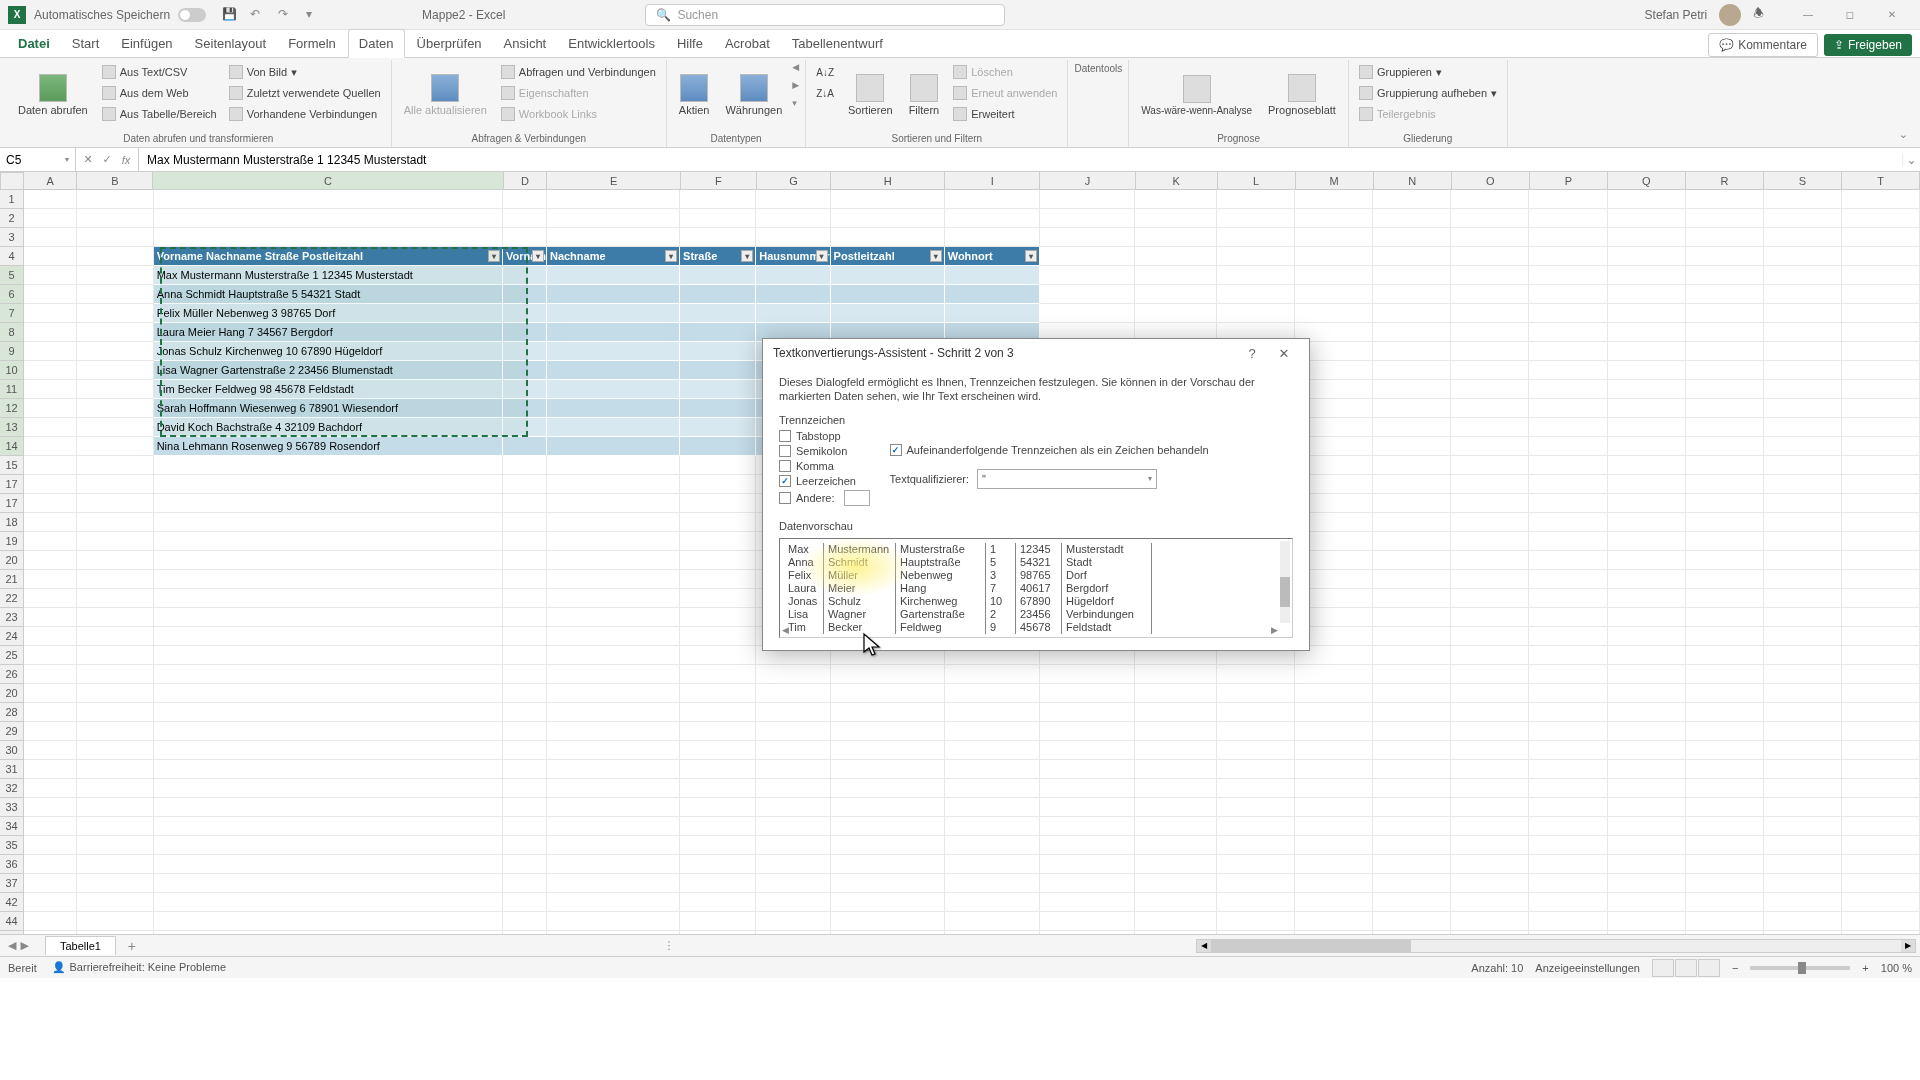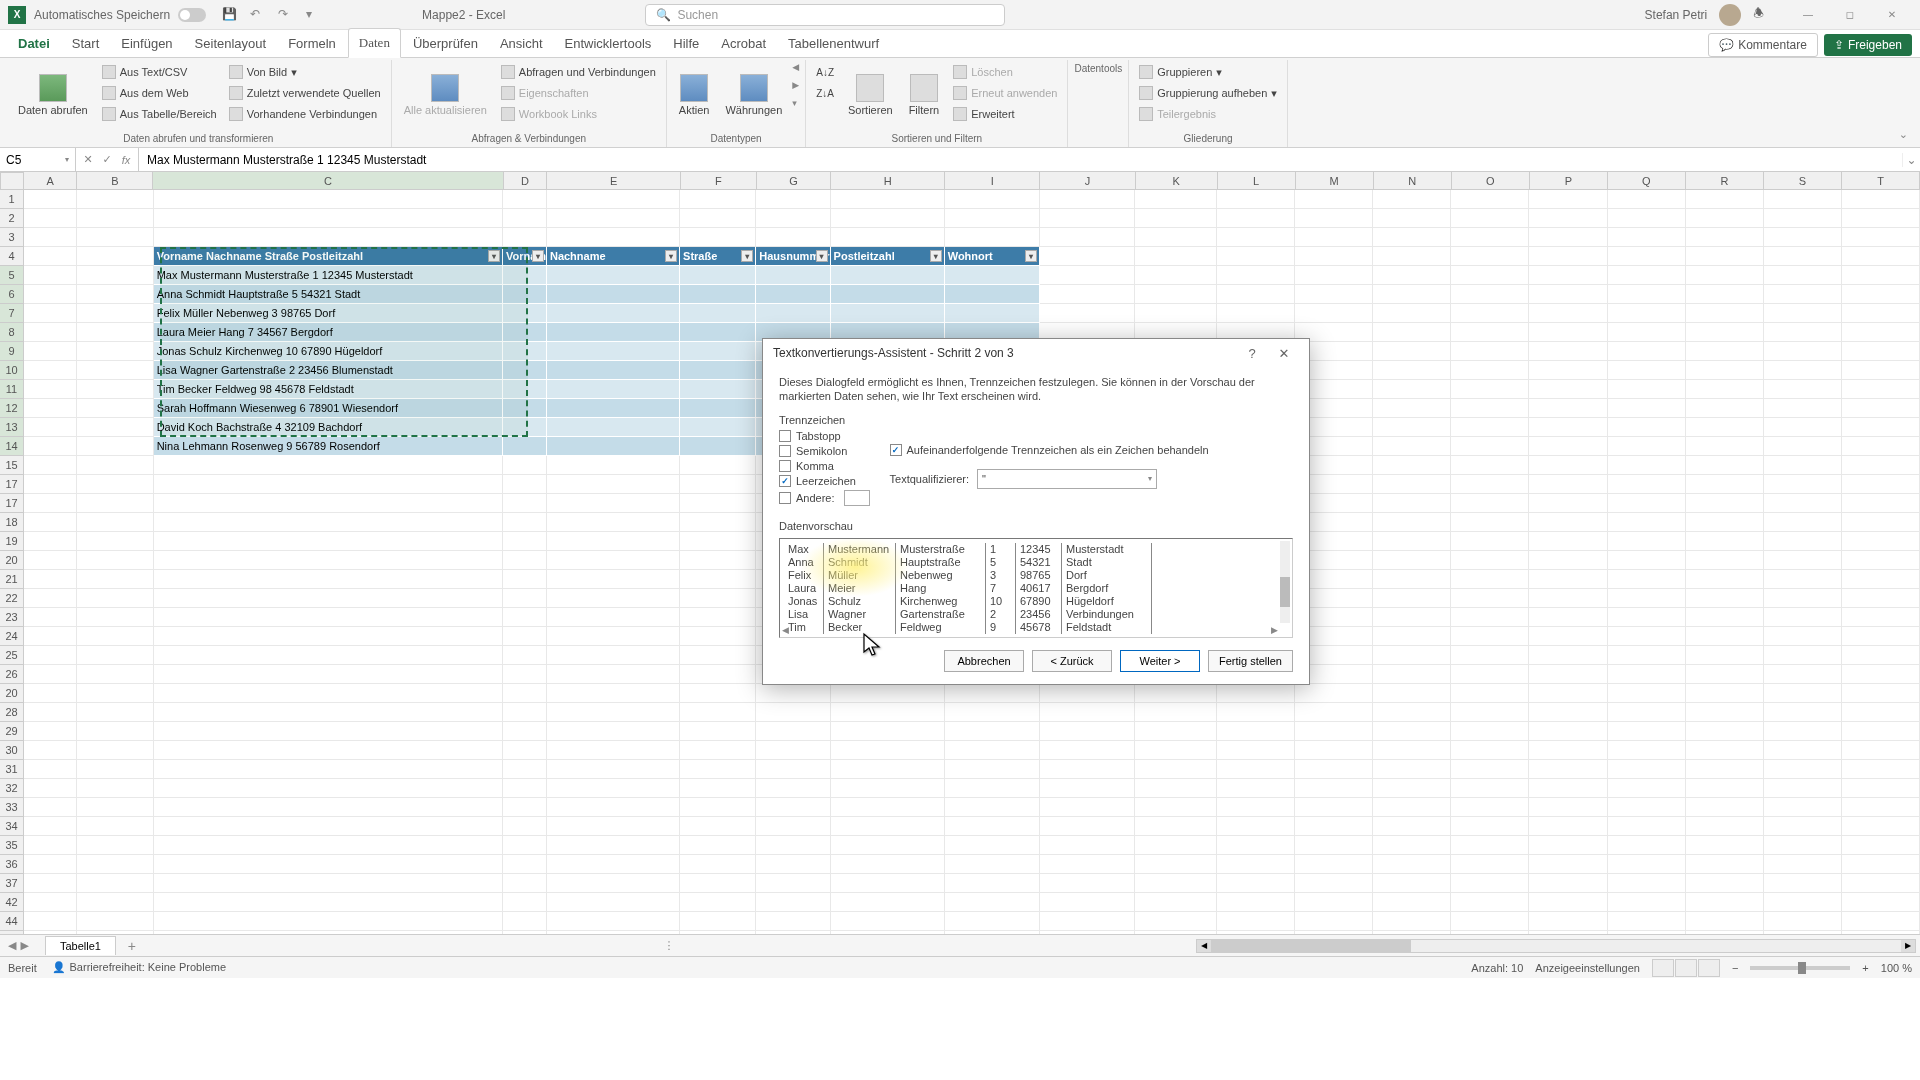--- a/index.html
+++ b/index.html
@@ -15,21 +15,21 @@
 .titlebar .doc-title { margin-left: 100px; }
 .titlebar .search { flex: 0 0 auto; margin-left: 140px; display: flex; align-items: center; gap: 6px; background: #fff; border: 1px solid #ccc; border-radius: 4px; padding: 2px 10px; width: 360px; height: 22px; }
 .titlebar .right { margin-left: auto; display: flex; align-items: center; gap: 12px; }
 .titlebar .avatar { width: 22px; height: 22px; border-radius: 50%; background: #b8a890; }
 .titlebar .win-controls { display: flex; gap: 2px; margin-left: 12px; }
 .titlebar .win-btn { width: 40px; height: 24px; display: flex; align-items: center; justify-content: center; color: #888; font-size: 10px; }
 
 
 .ribbon-tabs { height: 28px; background: #fff; display: flex; align-items: flex-end; padding: 0 8px; font-size: 13px; color: #555; gap: 2px; border-bottom: 1px solid #d0d0d0; }
 .ribbon-tabs .tab { padding: 6px 10px; cursor: pointer; }
-.ribbon-tabs .tab.active { background: #fff; border: 1px solid #d0d0d0; border-bottom-color: #fff; border-radius: 3px 3px 0 0; position: relative; top: 1px; font-family: Liberation Serif, serif; }
+.ribbon-tabs .tab.active { background: #fff; border: 1px solid #d0d0d0; border-bottom-color: #fff; border-radius: 3px 3px 0 0; position: relative; top: 1px; }
 .ribbon-tabs .tab.file { color: #217346; font-weight: 600; }
 .ribbon-tabs .right-btns { margin-left: auto; display: flex; gap: 6px; align-items: center; }
 .comments-btn { display: flex; align-items: center; gap: 4px; padding: 4px 10px; border: 1px solid #ccc; border-radius: 3px; font-size: 12px; }
 .share-btn { display: flex; align-items: center; gap: 4px; padding: 4px 10px; background: #217346; color: #fff; border-radius: 3px; font-size: 12px; }
 
 
 .ribbon { height: 90px; background: #f5f5f5; border-bottom: 1px solid #d0d0d0; display: flex; padding: 2px 6px 0; font-size: 11px; color: #444; }
 .ribbon-group { display: flex; flex-direction: column; padding: 2px 6px; border-right: 1px solid #ddd; }
 .ribbon-group-body { display: flex; gap: 4px; flex: 1; align-items: flex-start; }
 .ribbon-group-label { text-align: center; font-size: 10px; color: #666; padding: 1px 0; }
@@ -297,20 +297,33 @@
           </div>
       </div>
     </div>
     <div class="ribbon-group-label">Sortieren und Filtern</div>
   </div>
 
   <div class="ribbon-group">
     <div class="ribbon-group-label">Datentools</div>
   </div>
 
+  <div class="ribbon-group">
+    <div class="ribbon-group-body">
+      <div class="ribbon-bigbtn">
+          <div class="icon icon-box"></div>
+          <span style="text-align:center;font-size:10px">Was-wäre-wenn-Analyse</span>
+        </div>
+      <div class="ribbon-bigbtn">
+          <div class="icon icon-box"></div>
+          <span>Prognoseblatt</span>
+        </div>
+    </div>
+    <div class="ribbon-group-label">Prognose</div>
+  </div>
 
   <div class="ribbon-group">
     <div class="ribbon-group-body">
       <div class="ribbon-col">
         <div class="ribbon-smallbtn">
             <div class="icon-sm icon-box"></div>
             <span>Gruppieren</span>
             <span>▾</span>
           </div>
         <div class="ribbon-smallbtn">
@@ -1408,26 +1421,20 @@
         </div>
       <div class="preview-scroll">
           <div class="thumb"></div>
         </div>
       <div class="preview-arrows">
           <span>◀</span>
           <span>▶</span>
         </div>
     </div>
 
-    <div class="dialog-buttons">
-      <button class="dlg-button">Abbrechen</button>
-      <button class="dlg-button">&lt; Zurück</button>
-      <button class="dlg-button primary">Weiter &gt;</button>
-      <button class="dlg-button">Fertig stellen</button>
-    </div>
   </div>
 </div>
 
 <div class="cursor" style="top:632px;left:862px">
   <svg viewBox="0 0 20 26">
       <path d="M2 2 L2 20 L7 16 L10 23 L13 22 L10 15 L17 15 Z" fill="#fff" stroke="#000" stroke-width="1.2"></path>
     </svg>
 </div>
 
 <div class="sheet-tabs">

